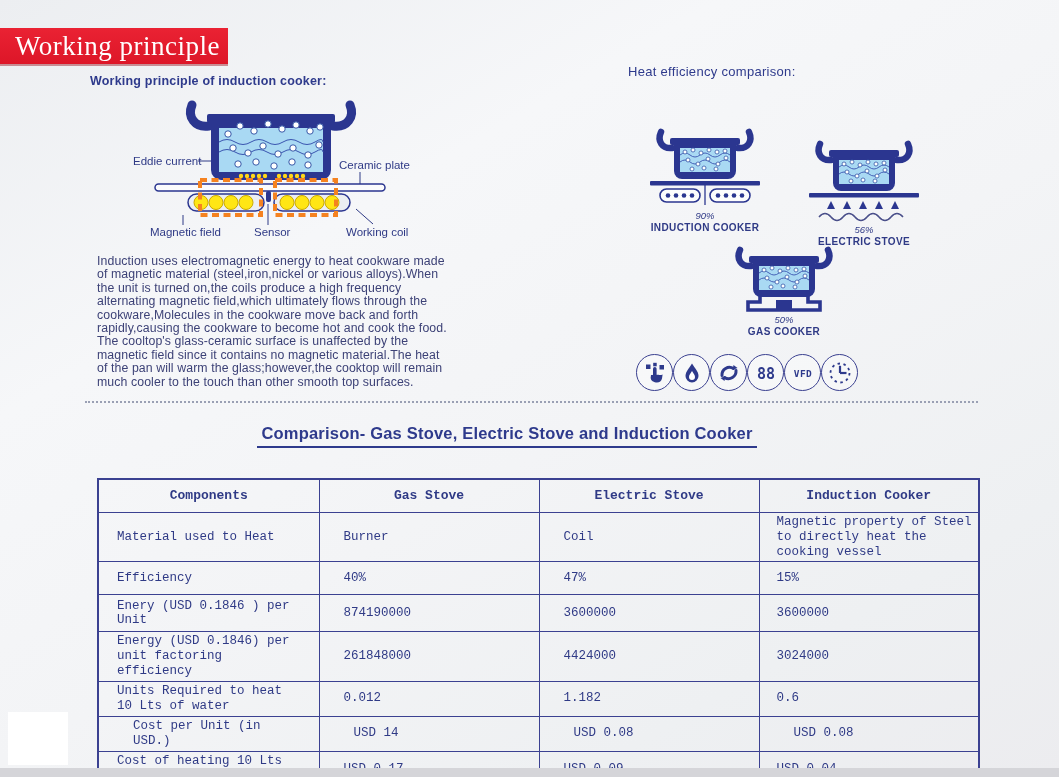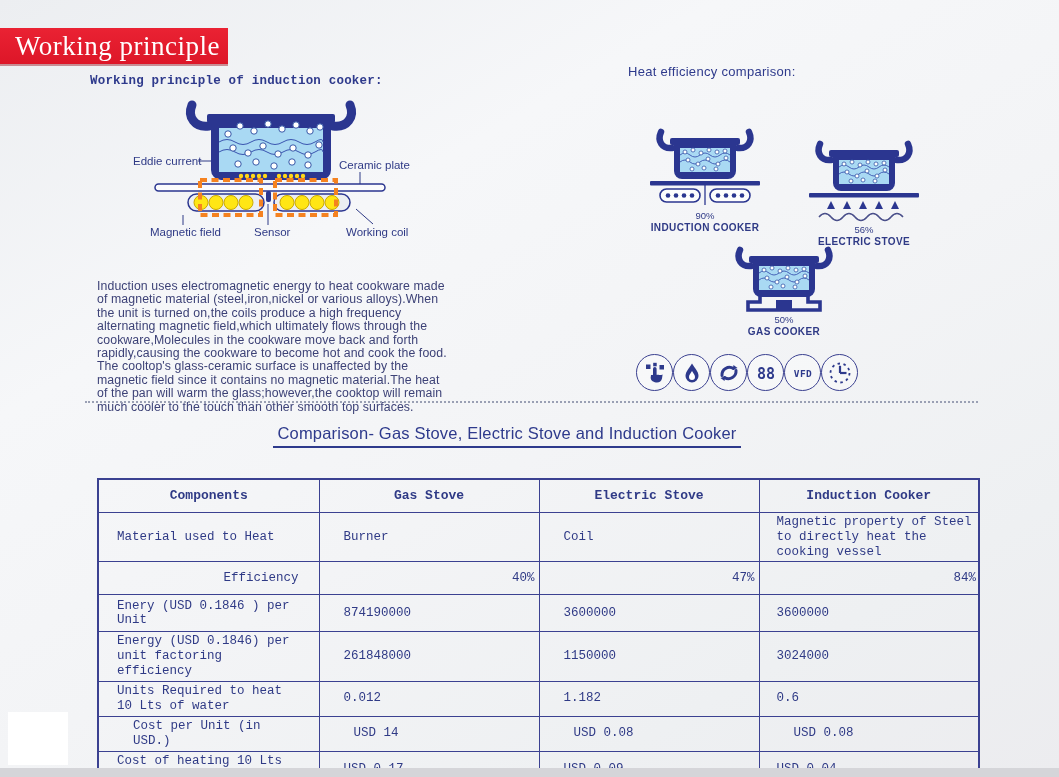--- a/index.html
+++ b/index.html
@@ -6,59 +6,59 @@
   body{font-family:"Liberation Sans",sans-serif;background:#e9e9ec;}
   #page{position:relative;width:1059px;height:777px;overflow:hidden;
         background:linear-gradient(150deg,#eceef1 0%,#f6f7f9 30%,#f3f4f6 55%,#eef0f2 80%,#ececef 100%);}
 
   
   #banner{position:absolute;left:0;top:28;top:28px;width:228px;height:36px;
           background:linear-gradient(#ea2233,#dd1628);box-shadow:0 2px 0 rgba(150,20,30,.45);
           display:flex;align-items:center;}
   #banner .t{font-family:"Liberation Serif",serif;color:#fff;font-size:27px;padding-left:15px;letter-spacing:.5px;}
 
-  #subtitle{position:absolute;left:90px;top:74px;font-size:12.5px;font-weight:bold;color:#2e3a8c;letter-spacing:.2px;font-family:Liberation Mono, monospace;}
+  #subtitle{position:absolute;left:90px;top:74px;font-size:12.5px;font-weight:bold;color:#2e3a8c;letter-spacing:.2px;}
 
   
   #diagram{position:absolute;left:88px;top:98px;}
   #diagram text{font-size:11.5px;fill:#2f3a86;font-family:"Liberation Sans",sans-serif;}
 
   
   #desc{position:absolute;left:97px;top:255px;width:440px;font-size:12.3px;line-height:13.4px;
-        color:#3d4277;white-space:pre-line;letter-spacing:.1px;margin-top:25px;}
+        color:#3d4277;white-space:pre-line;letter-spacing:.1px;}
 
   
   #heatTitle{position:absolute;left:628px;top:64px;font-size:13px;font-weight:normal;color:#2e3a8c;letter-spacing:.3px;}
   .stove{position:absolute;width:150px;text-align:center;color:#2f3a86;}
   .stove svg{display:block;margin:0 auto;}
-  .stove .pct{font-size:9.5px;margin-top:2px;}
+  .stove .pct{font-size:9.5px;margin-top:2px;font-style:italic;}
   .stove .nm{font-size:10px;font-weight:bold;letter-spacing:.4px;margin-top:1px;}
 
   
   #icons{position:absolute;left:636px;top:354px;display:flex;}
   .icn{width:37px;height:37px;border:1.6px solid #3a4090;border-radius:50%;box-sizing:border-box;
        display:flex;align-items:center;justify-content:center;background:rgba(255,255,255,.35);}
   .icn svg{display:block;}
   .icn text{fill:#2e3a8c;font-family:"DejaVu Sans Mono",monospace;font-weight:bold;}
 
   #dotline{position:absolute;left:85px;top:401px;width:893px;border-top:2px dotted #9aa0b4;}
 
   #cmpHeading{position:absolute;left:97px;top:424px;width:820px;text-align:center;}
-  #cmpHeading span{display:inline-block;font-size:16.5px;font-weight:normal;color:#2e3a8c;letter-spacing:.2px;
+  #cmpHeading span{display:inline-block;font-size:16.5px;font-weight:bold;color:#2e3a8c;letter-spacing:.2px;
                    border-bottom:2px solid #2e3a8c;padding:0 4px 3px 4px;}
 
   
   #cmpTable{position:absolute;left:97px;top:478px;width:881px;border-collapse:collapse;
             border:2.4px solid #3b4191;color:#2f3a86;table-layout:fixed;}
   #cmpTable th,#cmpTable td{border:1.6px solid #3b4191;font-size:12.5px;vertical-align:middle;
             padding:2px 4px 2px 24px;line-height:1.18;font-family:Liberation Mono, monospace;}
   #cmpTable th{font-size:13px;font-weight:bold;text-align:center;padding:2px;height:28px;}
   #cmpTable td.c0{padding:2px 20px 2px 18px;}
   #cmpTable td.c3{padding:2px 2px 2px 17px;}
-  #cmpTable tr.r0 td{height:31px;} #cmpTable tr.r1 td{height:28px;text-align:right;}
+  #cmpTable tr.r0 td{height:31px;} #cmpTable tr.r1 td{height:28px;}
   #cmpTable tr.r2 td{height:32px;} #cmpTable tr.r3 td{height:33px;}
   #cmpTable tr.r4 td{height:30px;} #cmpTable tr.r5 td{height:30px;padding-left:34px;}
   #cmpTable tr.r6 td{height:31px;}
 
   #whitebox{position:absolute;left:8px;top:712px;width:60px;height:53px;background:#fff;}
   #bottomstrip{position:absolute;left:0;top:768px;width:1059px;height:9px;background:#d5d5d9;}
 </style>
 </head>
 <body>
 
@@ -314,32 +314,32 @@
     <tr class="r0">
       <td class="c0">Material used to Heat</td>
       <td>Burner</td>
       <td>Coil</td>
       <td class="c3">Magnetic property of Steel to directly heat the cooking vessel</td>
     </tr>
     <tr class="r1">
       <td class="c0">Efficiency</td>
       <td>40%</td>
       <td>47%</td>
-      <td class="c3">84%</td>
+      <td class="c3">15%</td>
     </tr>
     <tr class="r2">
       <td class="c0">Enery (USD 0.1846 ) per Unit</td>
       <td>874190000</td>
       <td>3600000</td>
       <td class="c3">3600000</td>
     </tr>
     <tr class="r3">
       <td class="c0">Energy (USD 0.1846) per unit factoring efficiency</td>
       <td>261848000</td>
-      <td>1150000</td>
+      <td>4424000</td>
       <td class="c3">3024000</td>
     </tr>
     <tr class="r4">
       <td class="c0">Units Required to heat 10 Lts of water</td>
       <td>0.012</td>
       <td>1.182</td>
       <td class="c3">0.6</td>
     </tr>
     <tr class="r5">
       <td class="c0">Cost per Unit (in USD.)</td>

